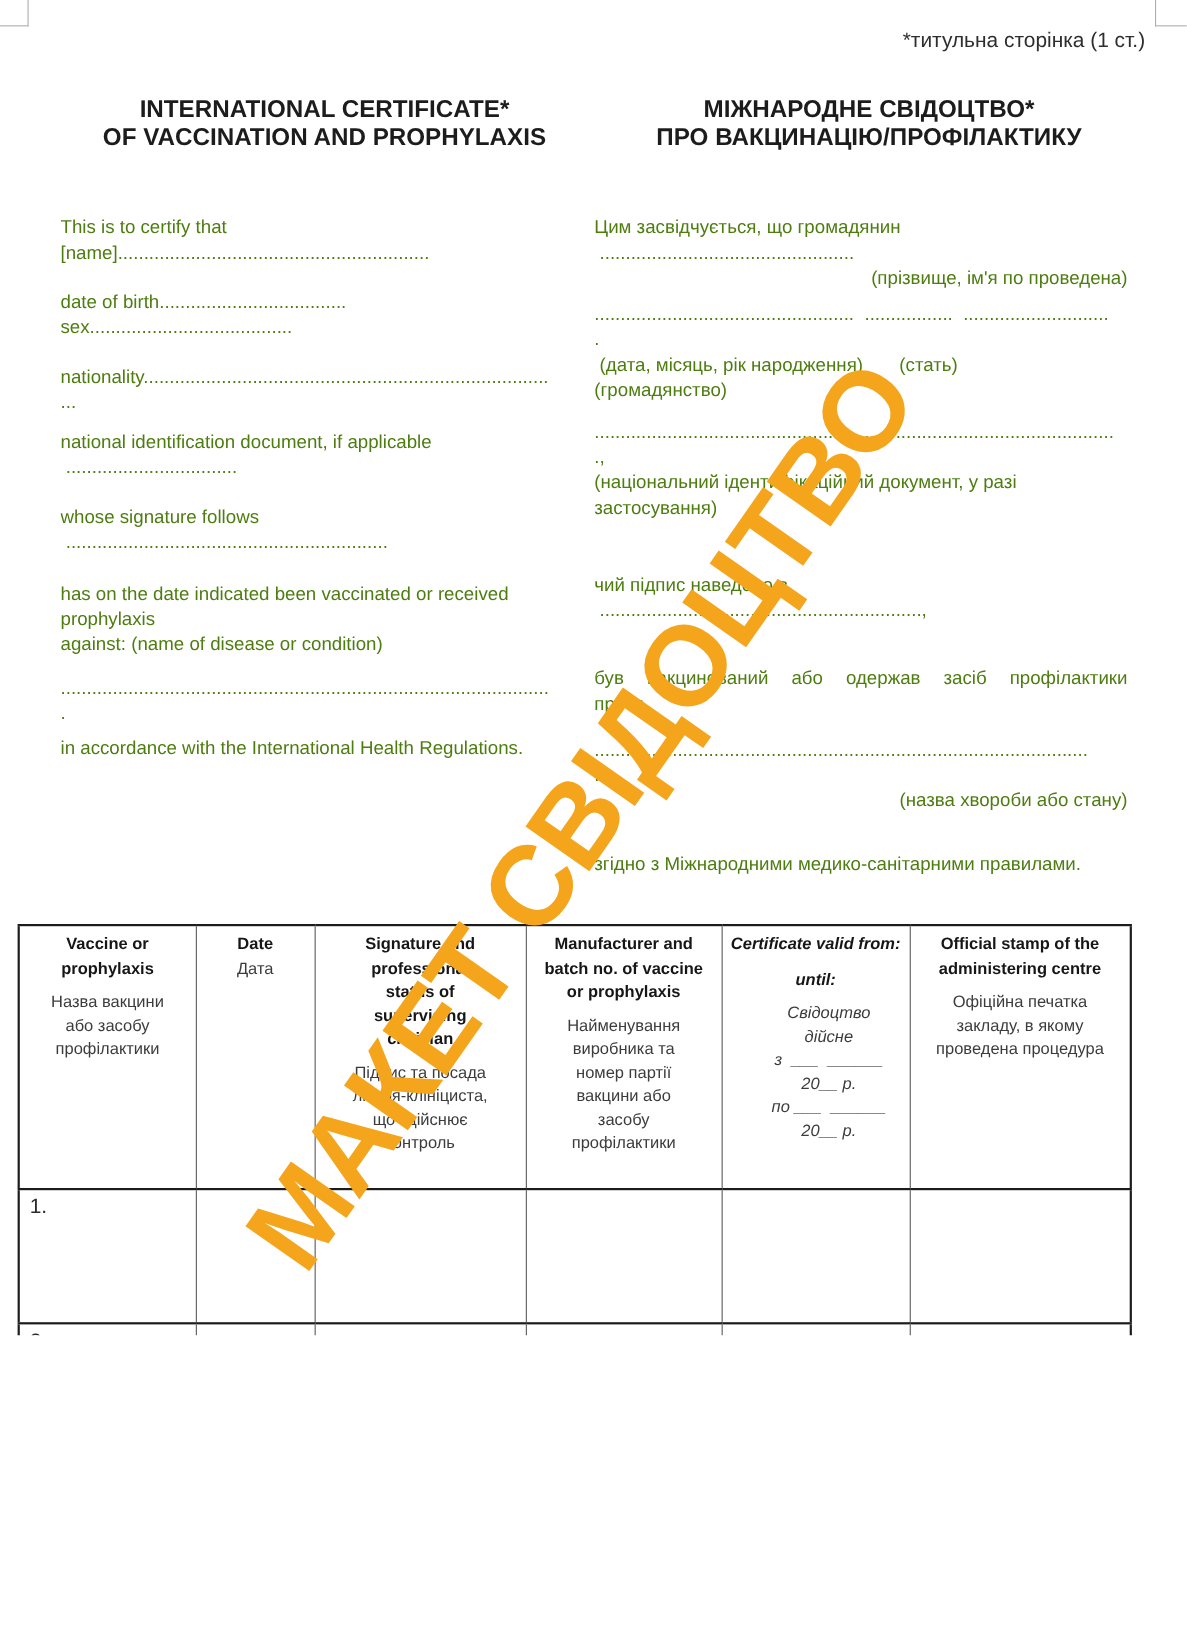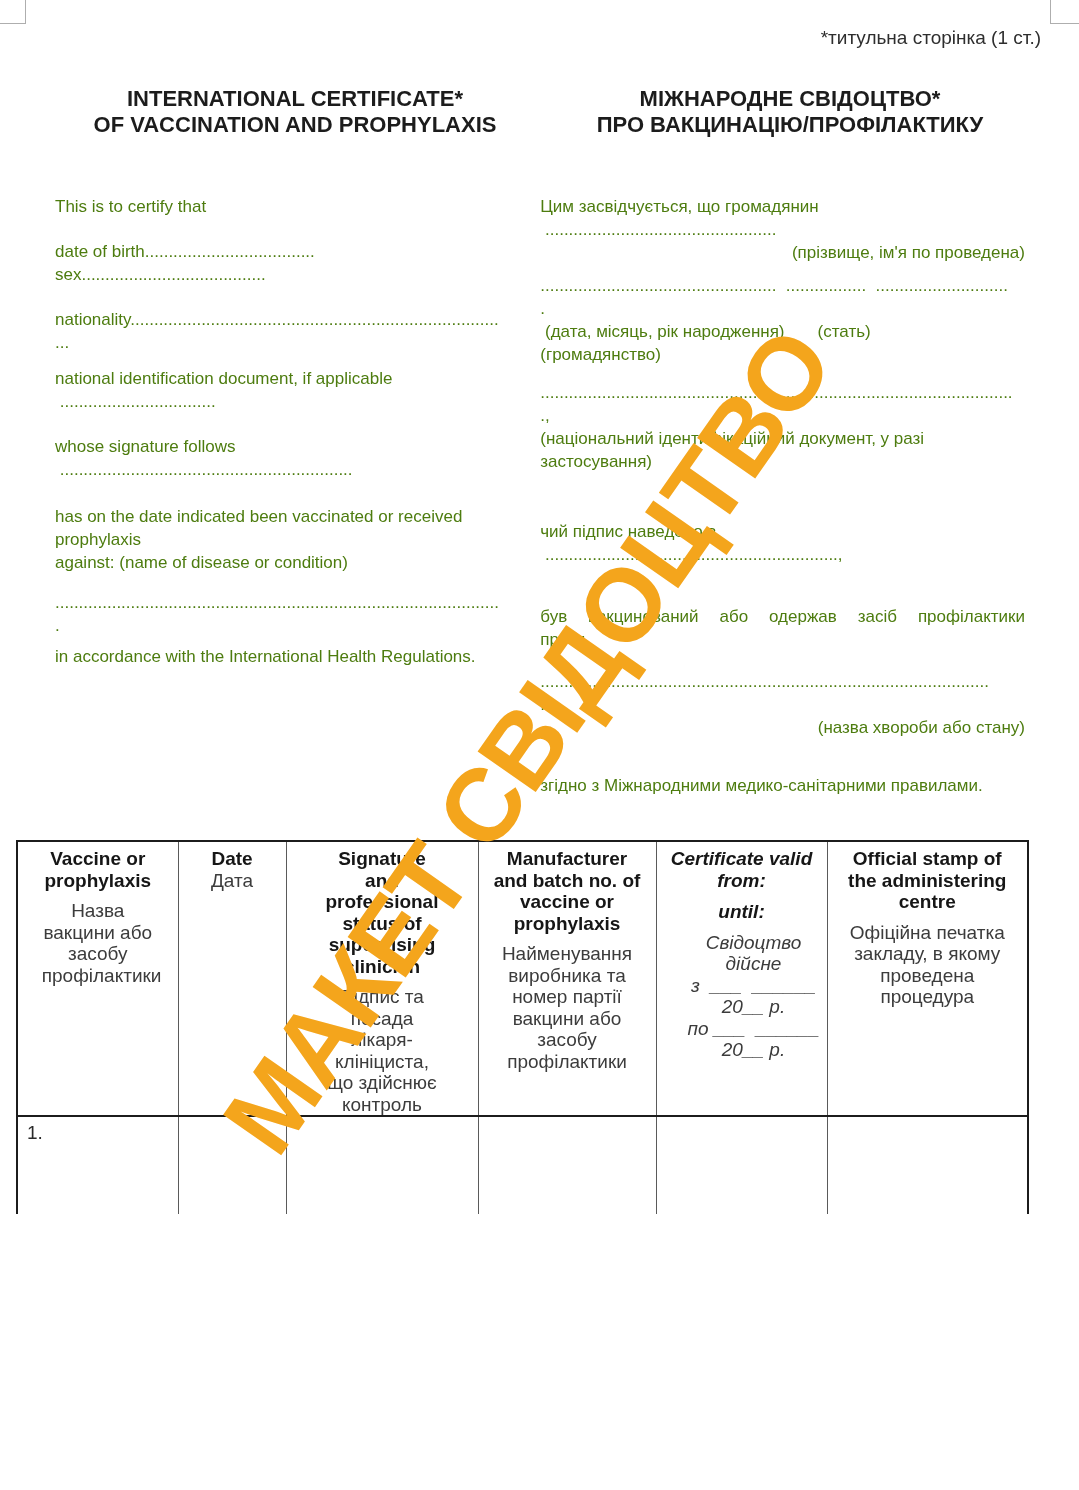--- a/index.html
+++ b/index.html
@@ -43,21 +43,21 @@
     color:#F4A51C; white-space:nowrap; pointer-events:none;
   }
 
   
   table.cert { position:absolute; left:16px; top:840px; border-collapse:collapse; table-layout:fixed; width:1011px; border:2px solid #1c1c1c; }
   table.cert th, table.cert td {
     border-left:1px solid #5a5a5a; border-right:1px solid #5a5a5a;
     border-top:2px solid #1c1c1c; border-bottom:2px solid #1c1c1c;
     padding:0; vertical-align:top; overflow:hidden;
   }
-  table.cert th { font-size:19px; line-height:21.5px; font-weight:normal; text-align:center; padding-top:6px; }
+  table.cert th { font-size:15px; line-height:21.5px; font-weight:normal; text-align:center; padding-top:6px; }
   .hen { font-weight:bold; color:#161616; margin:0 auto; }
   .huk { font-weight:normal; color:#3c3c3c; margin:9px auto 0; }
   .w112{max-width:112px}.w118{max-width:118px}.w124{max-width:124px}
   .w135{max-width:135px}.w150{max-width:150px}.w155{max-width:155px}.w170{max-width:170px}
   th.leftcell { text-align:left; padding-left:9px; padding-right:6px;font-style:italic; }
   th.leftcell .hen, th.leftcell .huk { margin-left:0; }
   .ukline { color:#3c3c3c; white-space:pre-wrap;padding-left:24px; }
   .ukline.first { margin-top:9px; }
   .mtgap { margin-top:10px; }
   tr.hrow { height:240px; }
@@ -83,20 +83,21 @@
   <div class="title uk">
     <div>МІЖНАРОДНЕ СВІДОЦТВО*</div>
     <div>ПРО ВАКЦИНАЦІЮ/ПРОФІЛАКТИКУ</div>
   </div>
 
   <div class="cols">
 
     <div class="col left">
       <div class="block">
         <div class="line">This is to certify that</div>
+        <div class="line">[name]............................................................</div>
       </div>
       <div class="block">
         <div class="line">date of birth....................................</div>
         <div class="line">sex.......................................</div>
       </div>
       <div class="block mb13">
         <div class="line">nationality..............................................................................</div>
         <div class="line">...</div>
       </div>
       <div class="block">

